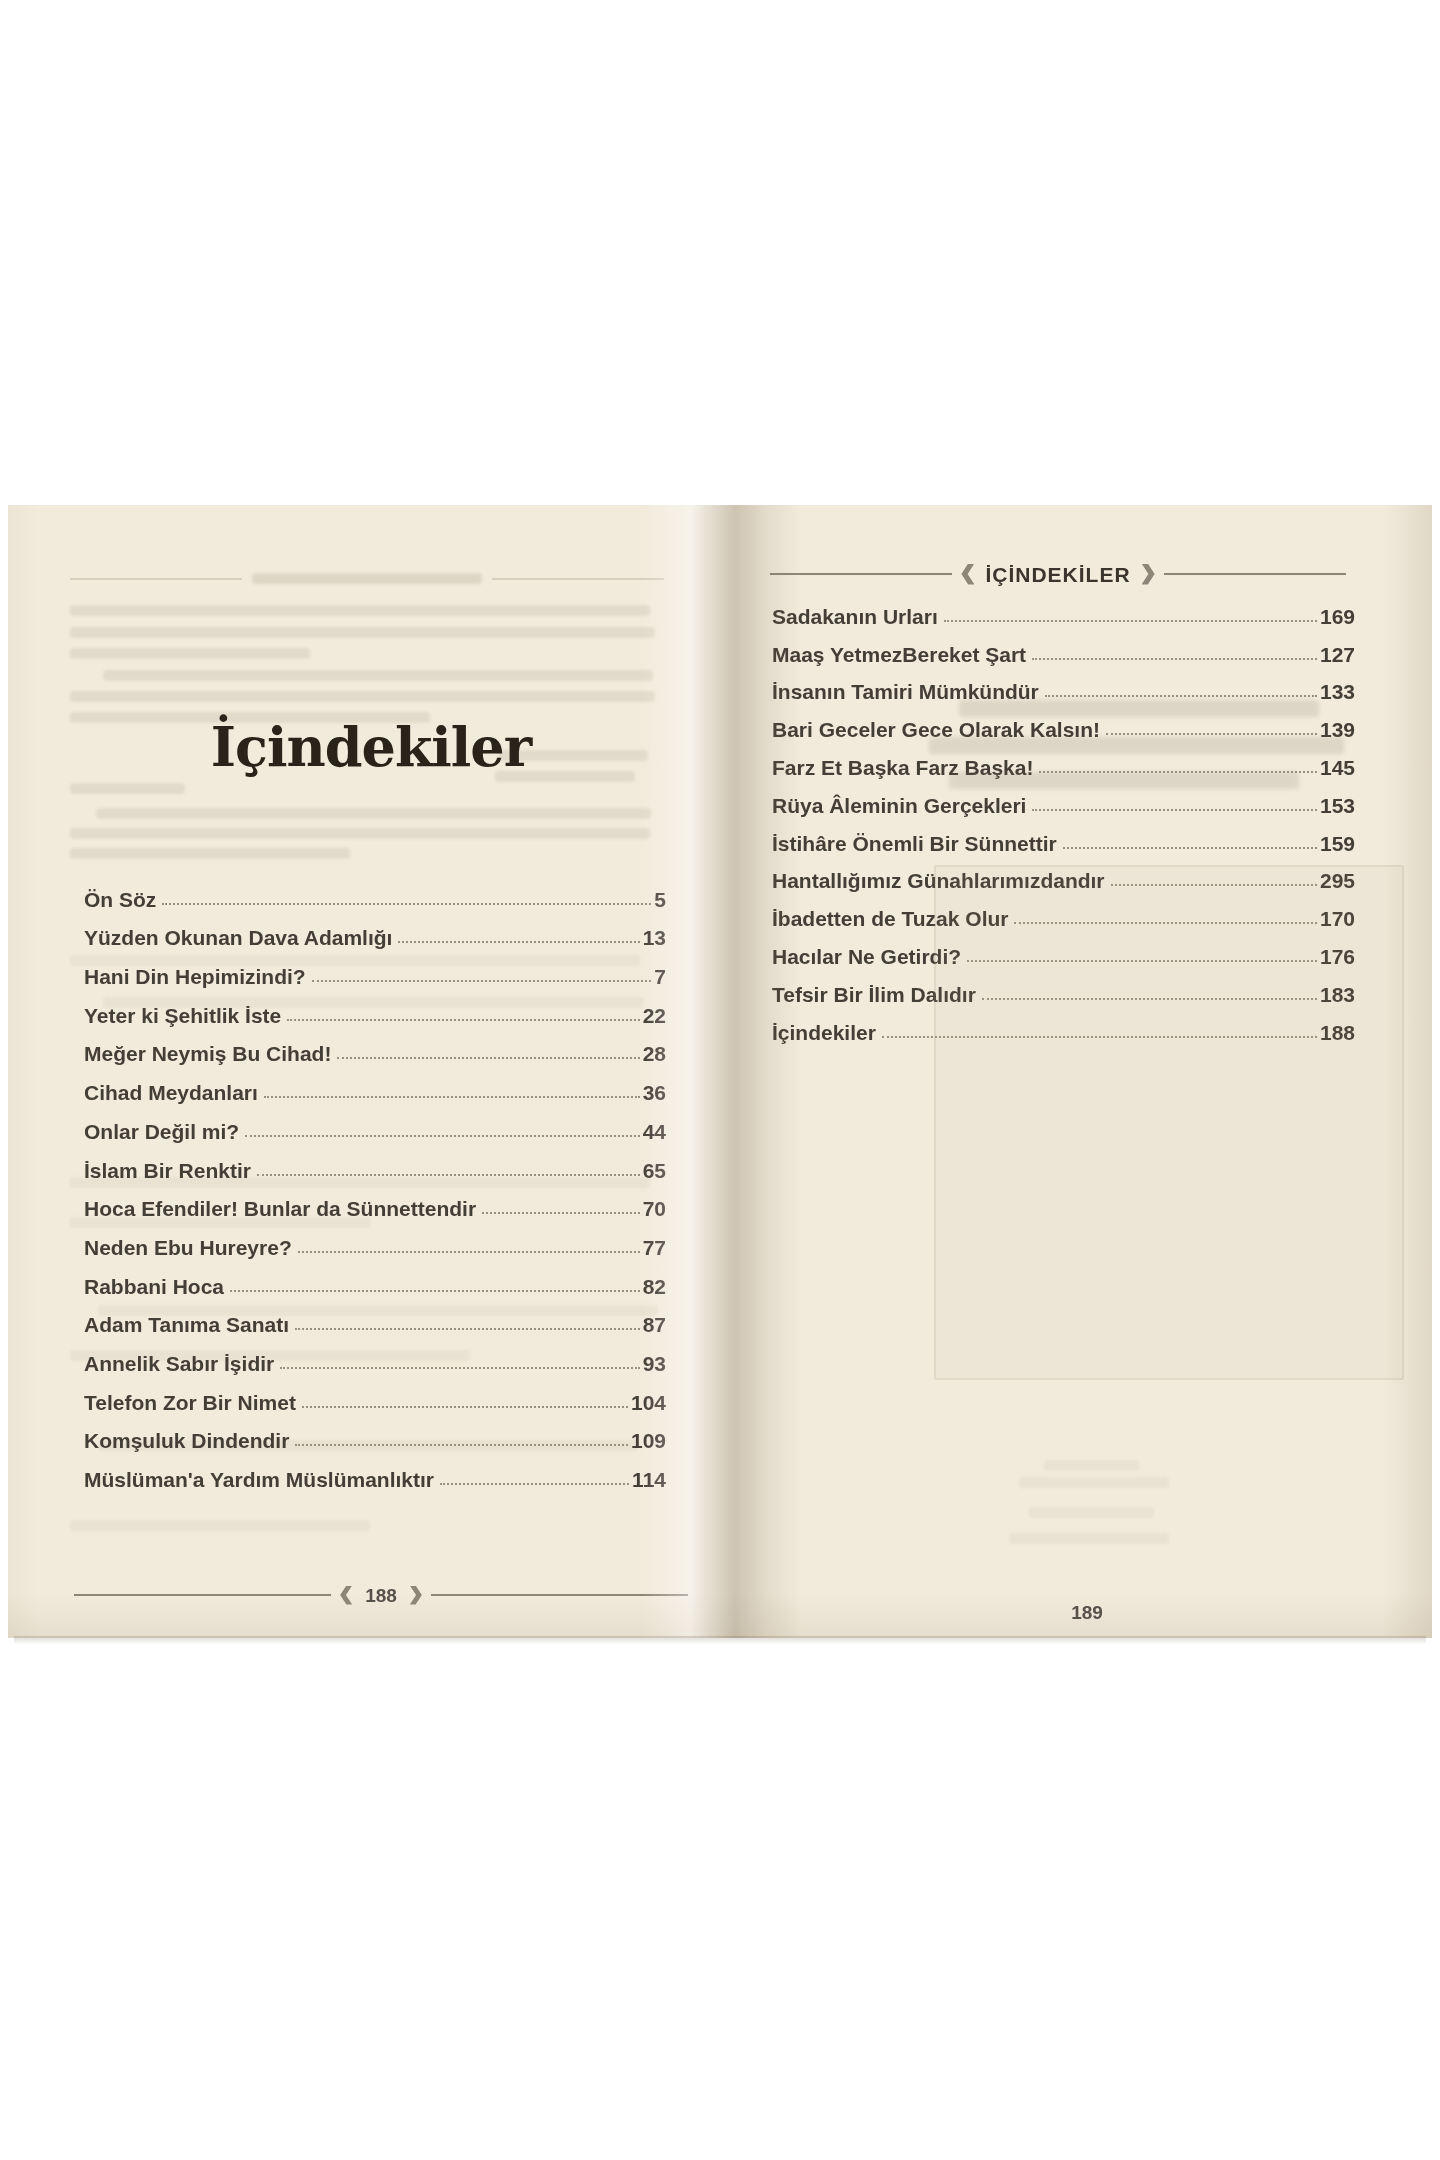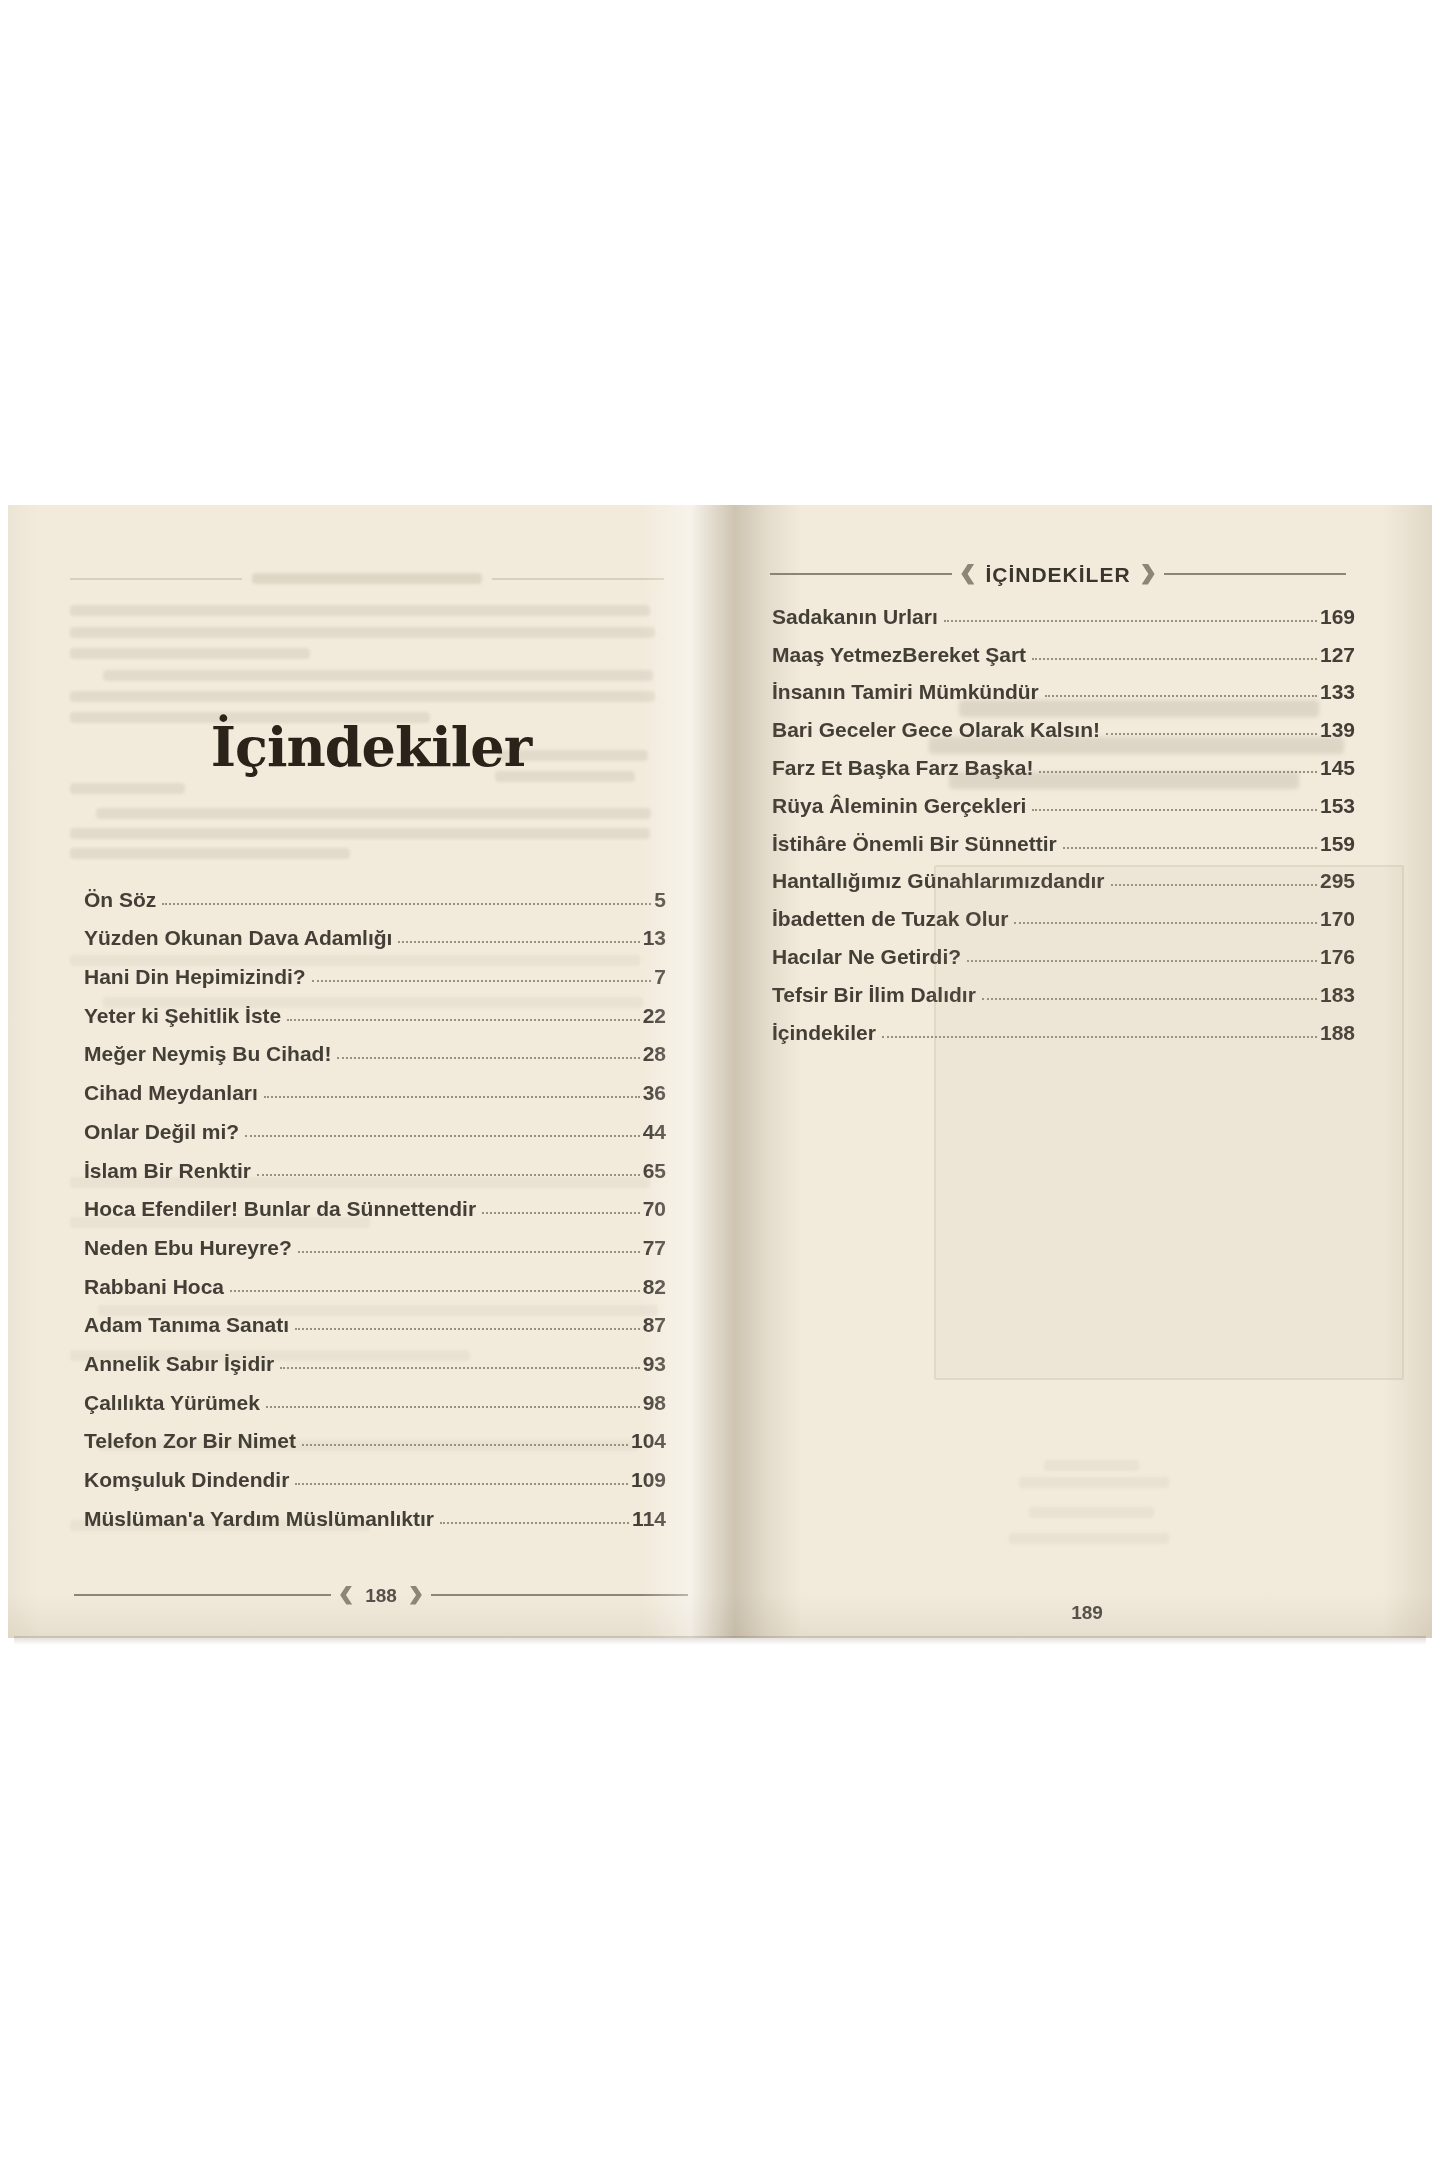--- a/index.html
+++ b/index.html
@@ -190,25 +190,20 @@
             <span class="toc-dots"></span>
             <span class="toc-num">87</span>
           </div>
 
           <div class="toc-row">
             <span class="toc-label">Annelik Sabır İşidir</span>
             <span class="toc-dots"></span>
             <span class="toc-num">93</span>
           </div>
 
-          <div class="toc-row">
-            <span class="toc-label">Çalılıkta Yürümek</span>
-            <span class="toc-dots"></span>
-            <span class="toc-num">98</span>
-          </div>
 
           <div class="toc-row">
             <span class="toc-label">Telefon Zor Bir Nimet</span>
             <span class="toc-dots"></span>
             <span class="toc-num">104</span>
           </div>
 
           <div class="toc-row">
             <span class="toc-label">Komşuluk Dindendir</span>
             <span class="toc-dots"></span>

